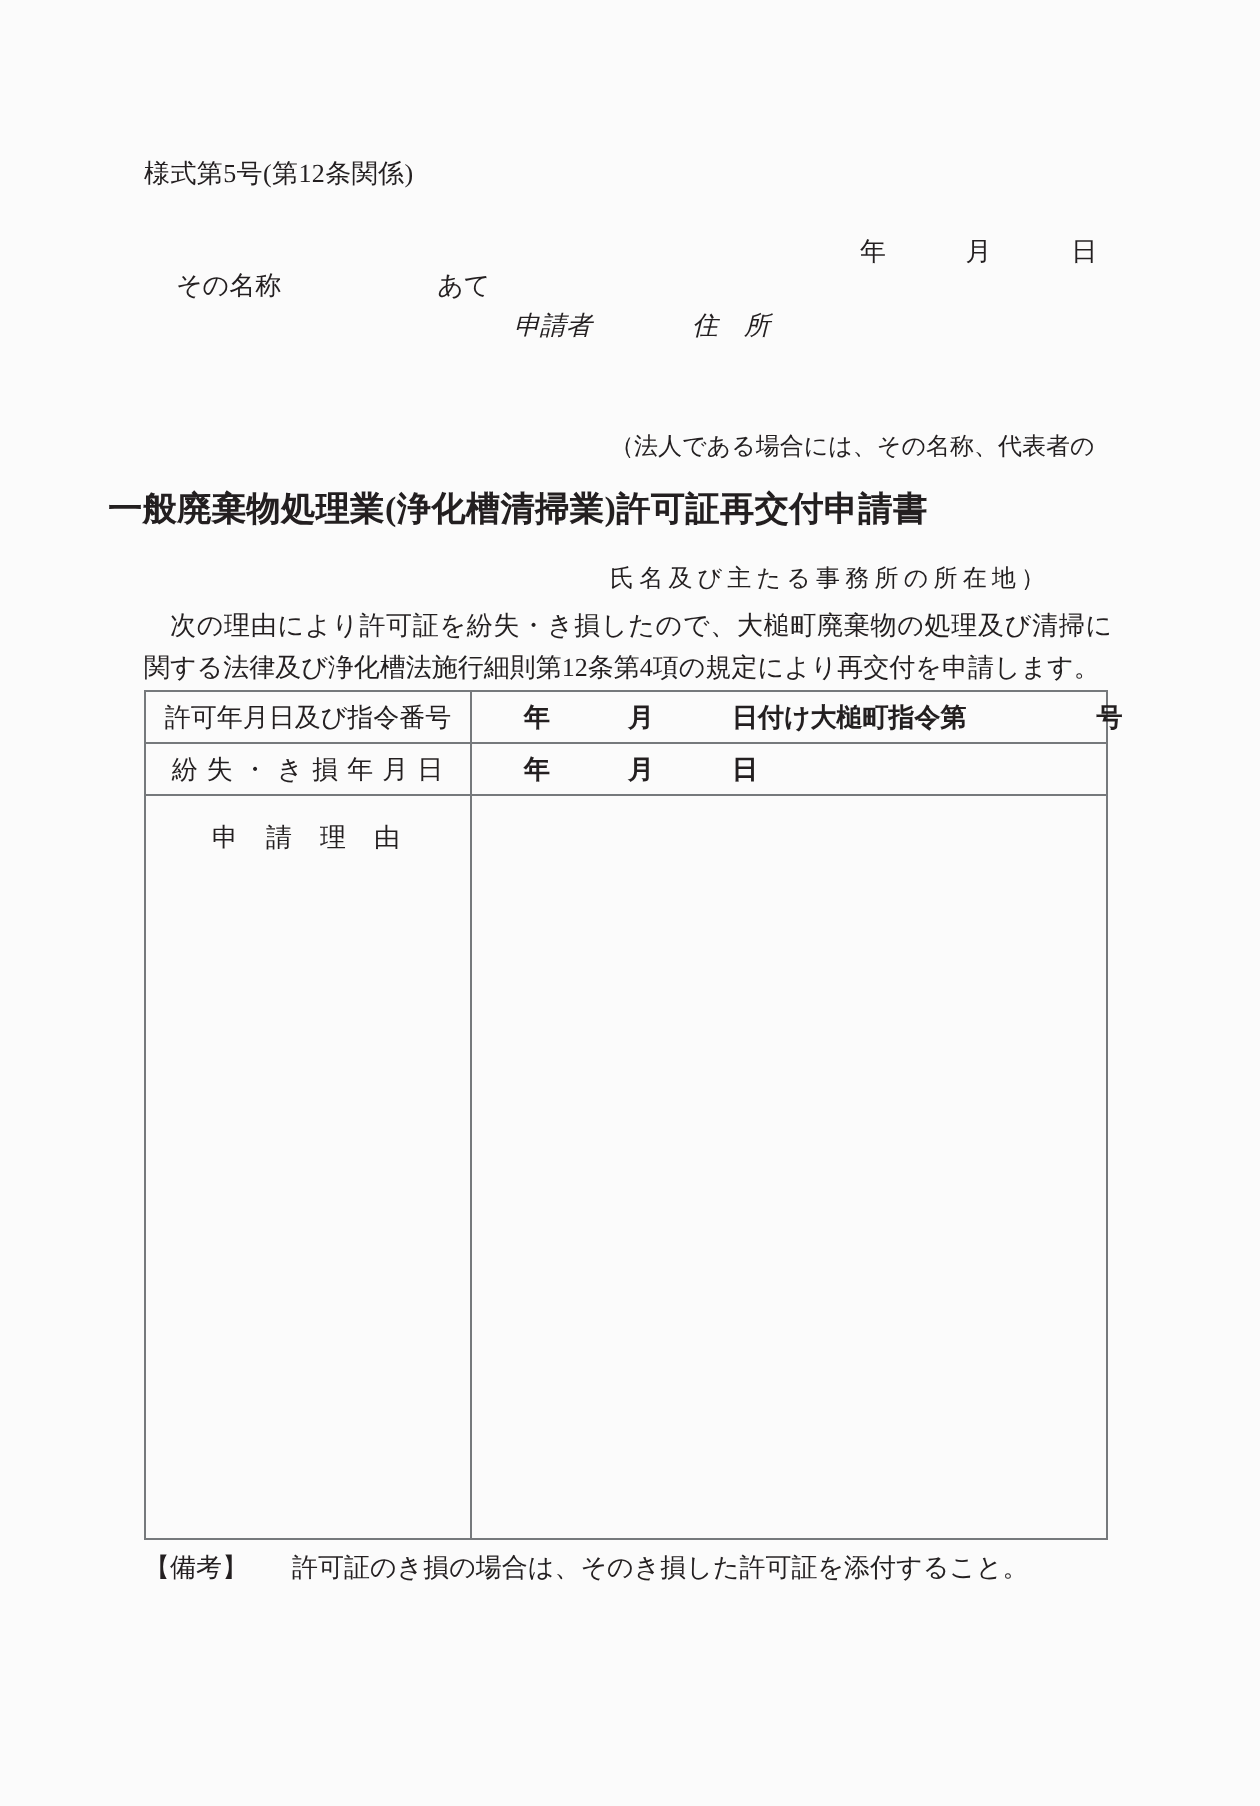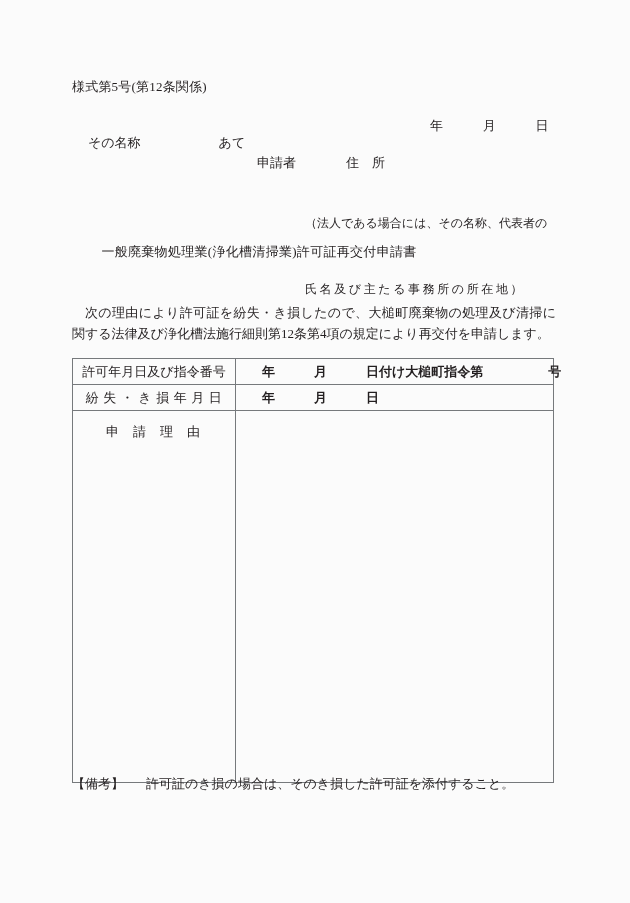--- a/index.html
+++ b/index.html
@@ -52,20 +52,21 @@
 
   .applicant-block {
     position: absolute;
     left: 257px;
     top: 153px;
     font-size: 13px;
     line-height: 20px;
   }
   .applicant-row {
     white-space: pre;
+    font-style: italic;
   }
   .applicant-row .label-gap {
     display: inline-block;
     width: 50px;
   }
   .applicant-row.second {
     padding-left: 50px;
   }
 
   .corp-note {
@@ -81,41 +82,42 @@
     margin-top: 12px;
   }
 
   
   .doc-title {
     position: absolute;
     left: 0;
     top: 243px;
     width: 518px;
     text-align: center;
-    font-size: 13px;
+    font-size: 17px;
     letter-spacing: 0.3px;
+    font-weight: bold;
   }
 
   
   .body-para {
     position: absolute;
     left: 72px;
     top: 302px;
     width: 484px;
     font-size: 13px;
     line-height: 21px;
     text-indent: 1em;
     text-align: justify;
   }
 
   
   .form-table {
     position: absolute;
     left: 72px;
-    top: 358px;
+    top: 345px;
     width: 482px;
     border-collapse: collapse;
     table-layout: fixed;
   }
   .form-table td {
     border: 1px solid #76797c;
     font-size: 13px;
     padding: 0;
     vertical-align: top;
   }

